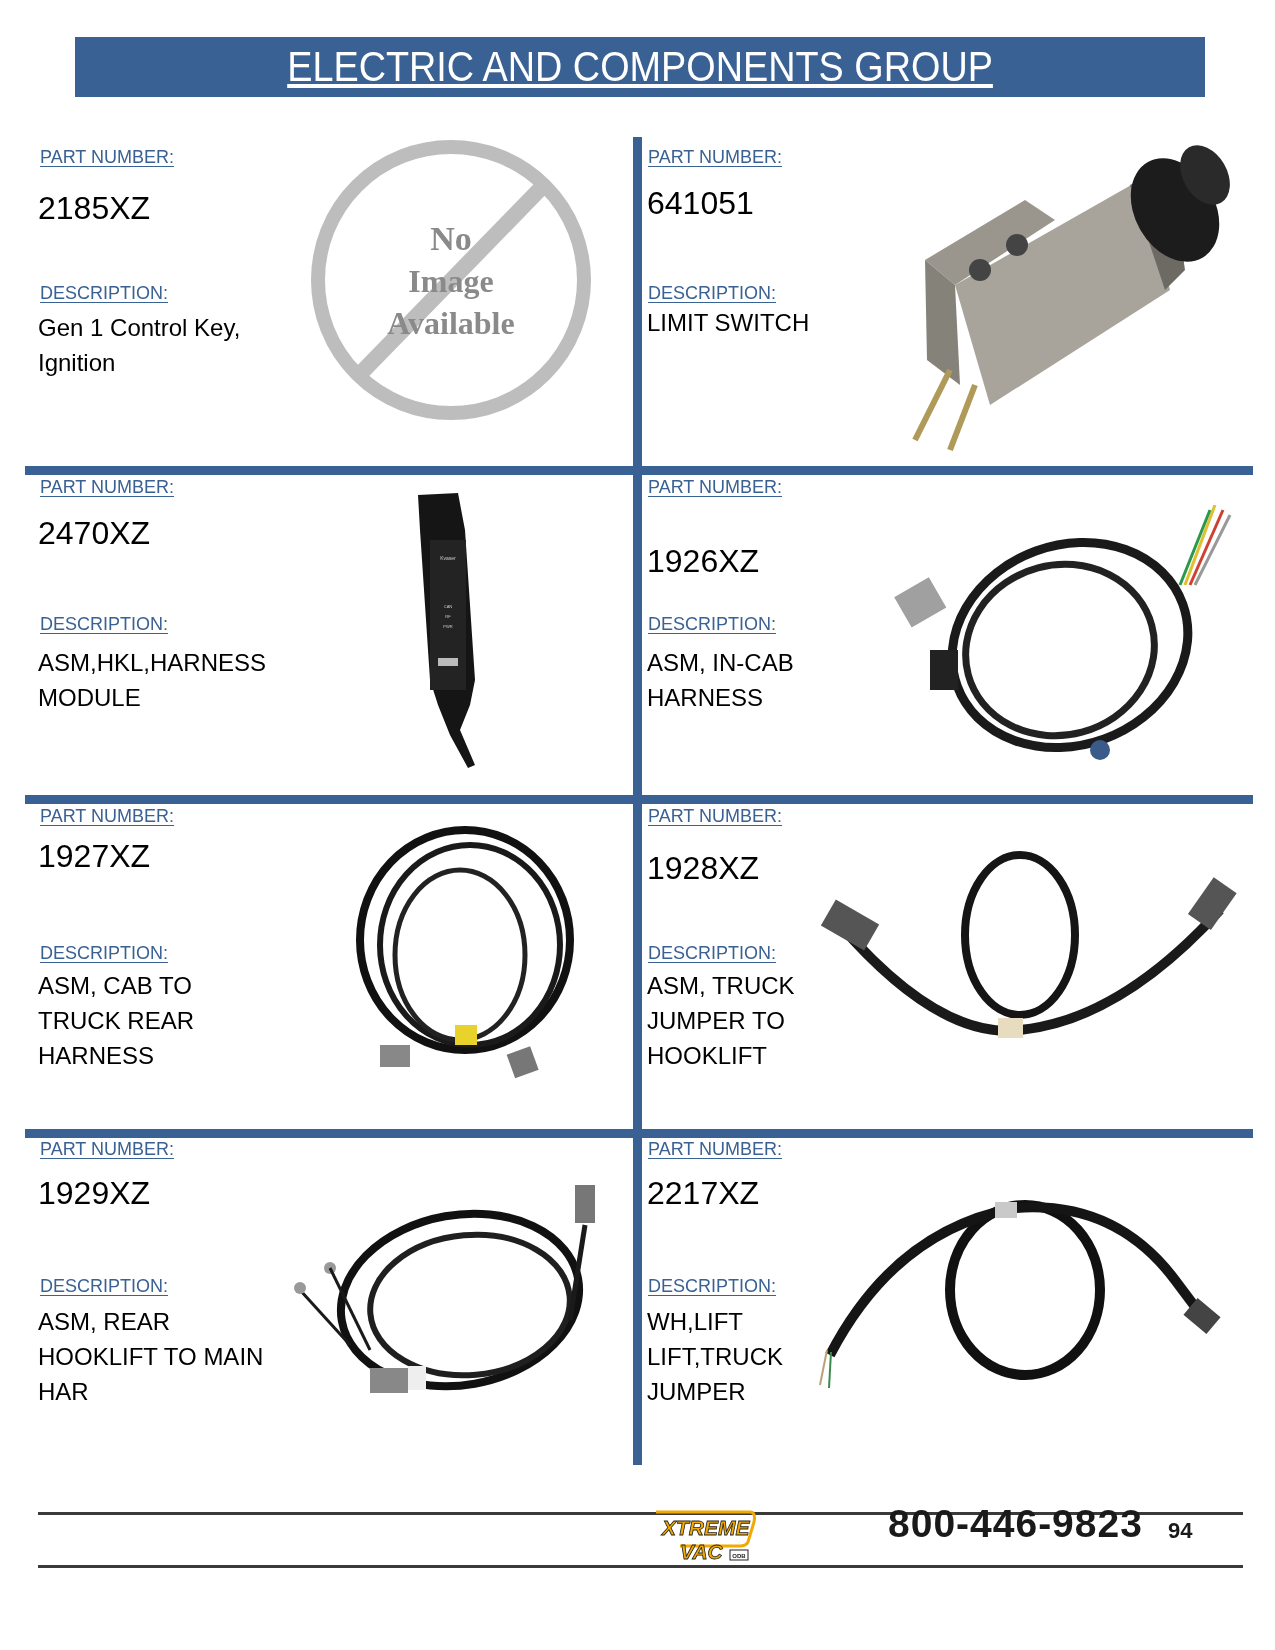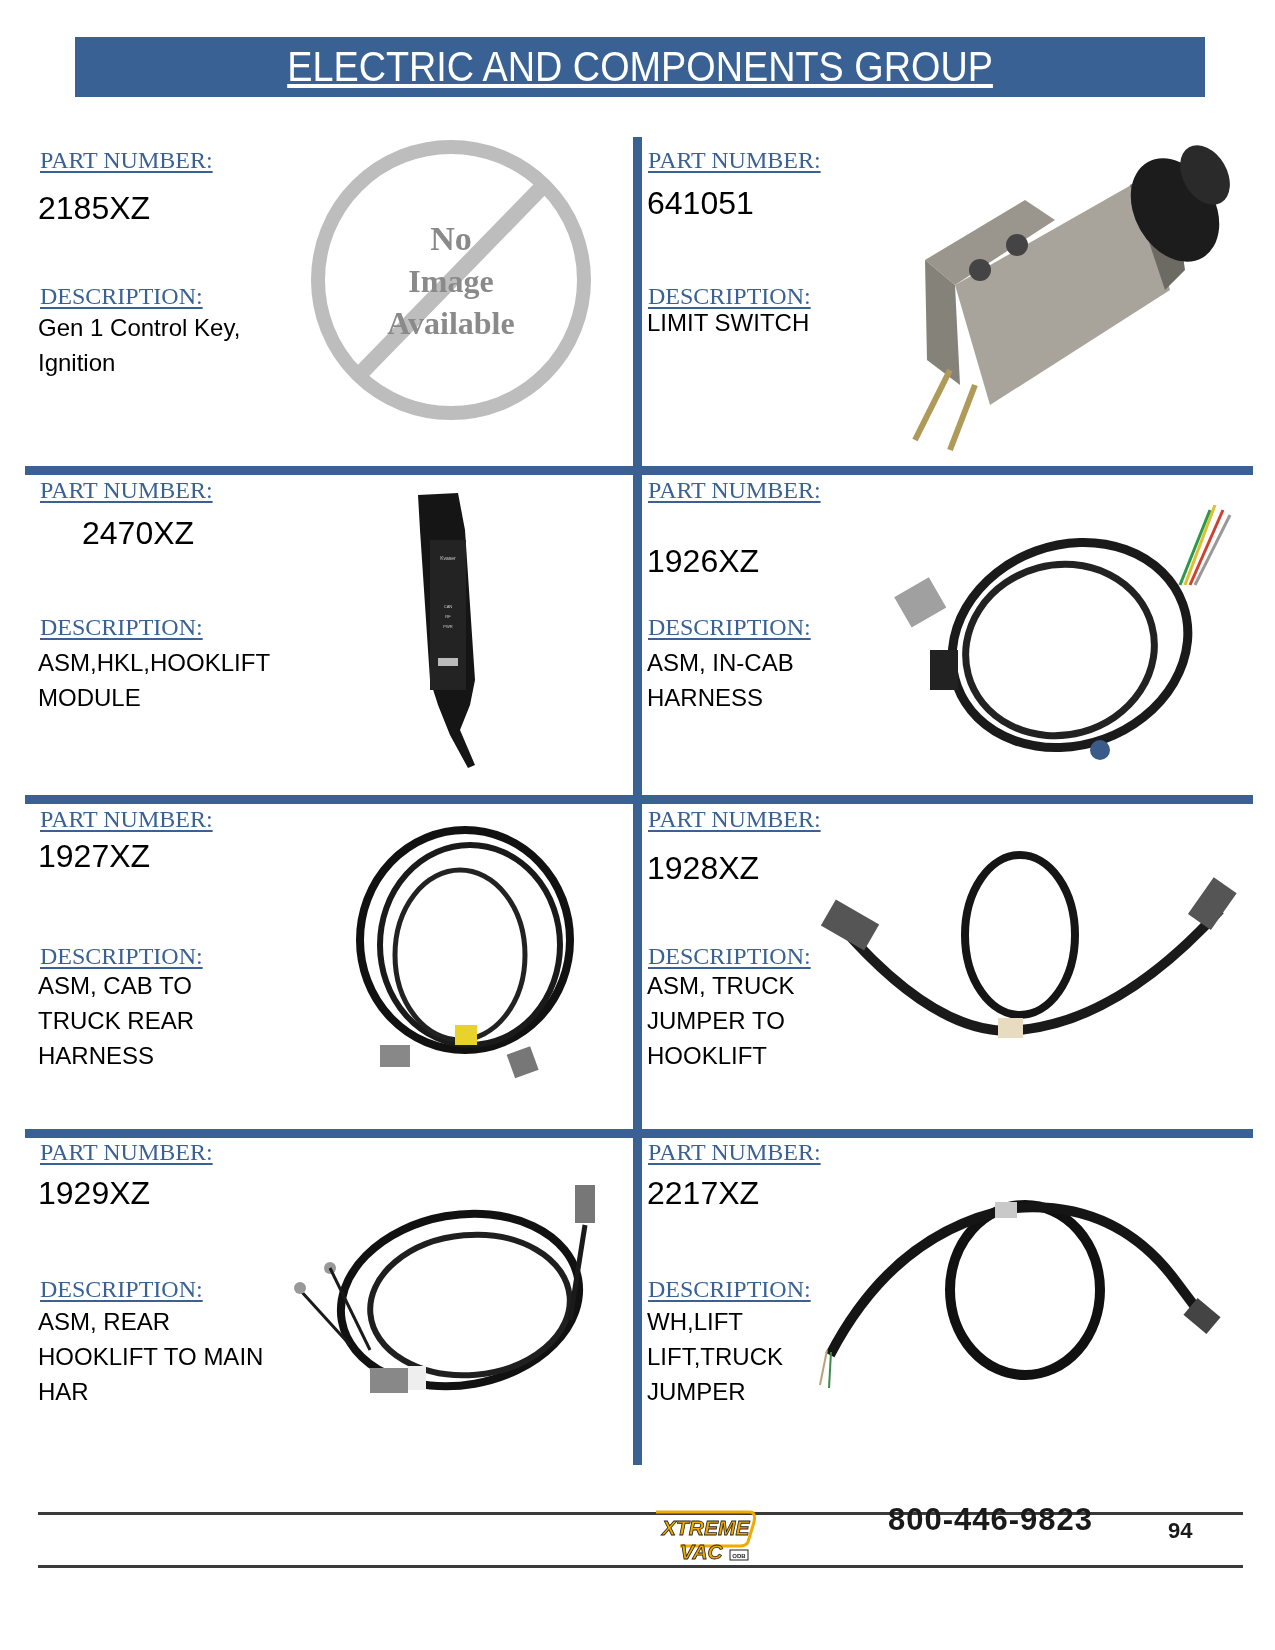--- a/index.html
+++ b/index.html
@@ -5,28 +5,28 @@
   html, body { margin: 0; padding: 0; background: #ffffff; }
   body { width: 1275px; height: 1650px; position: relative; overflow: hidden;
          font-family: "Liberation Sans", "DejaVu Sans", sans-serif; color: #000; }
   .title-bar { position: absolute; left: 75px; top: 37px; width: 1130px; height: 60px;
                background: #3A6193; color: #fff; display: flex; align-items: center; justify-content: center;
                font-family: "Liberation Sans Narrow", "Liberation Sans", sans-serif; font-size: 42px;
                letter-spacing: 0px; transform-origin: center; text-decoration: underline; }
   .title-bar span { display: inline-block; transform: scaleX(0.9); }
   .hsep { position: absolute; left: 25px; width: 1228px; height: 9px; background: #3A6193; }
   .vsep { position: absolute; left: 633px; top: 137px; width: 9px; height: 1328px; background: #3A6193; }
-  .lbl { position: absolute; color: #3A6193; font-size: 24px; text-decoration: underline;
-         text-underline-offset: 3px; white-space: nowrap; font-family: Liberation Serif, serif; }
+  .lbl { position: absolute; color: #3A6193; font-size: 18px; text-decoration: underline;
+         text-underline-offset: 3px; white-space: nowrap; }
   .pn { position: absolute; font-size: 32px; white-space: nowrap; }
   .desc { position: absolute; font-size: 24px; line-height: 35px; }
   .desc div { white-space: nowrap; }
   .img { position: absolute; }
   .footer-line { position: absolute; left: 38px; width: 1205px; height: 3px; background: #3a3a3a; }
-  .phone { position: absolute; left: 888px; top: 1502px; font-size: 31px; font-weight: bold; letter-spacing: 1px; color: #1a1a1a; }
+  .phone { position: absolute; left: 888px; top: 1502px; font-size: 39px; font-weight: bold; letter-spacing: 1px; color: #1a1a1a; }
   .pageno { position: absolute; left: 1168px; top: 1518px; font-size: 22px; font-weight: bold; color: #1a1a1a; }
   .logo { position: absolute; left: 650px; top: 1508px; width: 110px; height: 56px; }
 </style>
 </head>
 <body>
 
 <div class="title-bar">
   <span>ELECTRIC AND COMPONENTS GROUP</span>
 </div>
 
@@ -72,24 +72,24 @@
       <ellipse cx="270" cy="70" rx="40" ry="55" fill="#1c1c1c" transform="rotate(-30 270 70)"></ellipse>
       <ellipse cx="300" cy="35" rx="22" ry="32" fill="#2a2a2a" transform="rotate(-30 300 35)"></ellipse>
       <line x1="45" y1="230" x2="10" y2="300" stroke="#b09a5a" stroke-width="6"></line>
       <line x1="70" y1="245" x2="45" y2="310" stroke="#b09a5a" stroke-width="6"></line>
     </svg>
   </div>
 </div>
 
 <div>
   <div class="lbl" style="left:40px; top:477px;">PART NUMBER:</div>
-  <div class="pn" style="left:38px; top:515px;margin-left:44px;">2470XZ</div>
+  <div class="pn" style="left:38px; top:515px;">2470XZ</div>
   <div class="lbl" style="left:40px; top:614px;">DESCRIPTION:</div>
   <div class="desc" style="left:38px; top:645px;">
-    <div>ASM,HKL,HOOKLIFT</div>
+    <div>ASM,HKL,HARNESS</div>
     <div>MODULE</div>
   </div>
   <div class="img" style="left:380px; top:490px; width:170px; height:280px;">
     <svg width="170" height="280" viewBox="0 0 170 280">
       <path d="M38 5 L78 3 L85 40 L95 190 L90 215 L80 240 L95 275 L88 278 L70 245 L58 215 L50 190 L40 40 Z" fill="#151515"></path>
       <rect x="50" y="50" width="36" height="150" fill="#232323"></rect>
       <text x="68" y="70" font-size="5" fill="#ccc" text-anchor="middle">Kvaser</text>
       <text x="68" y="118" font-size="4" fill="#ccc" text-anchor="middle">CAN</text>
       <text x="68" y="128" font-size="4" fill="#ccc" text-anchor="middle">RF</text>
       <text x="68" y="138" font-size="4" fill="#ccc" text-anchor="middle">PWR</text>

